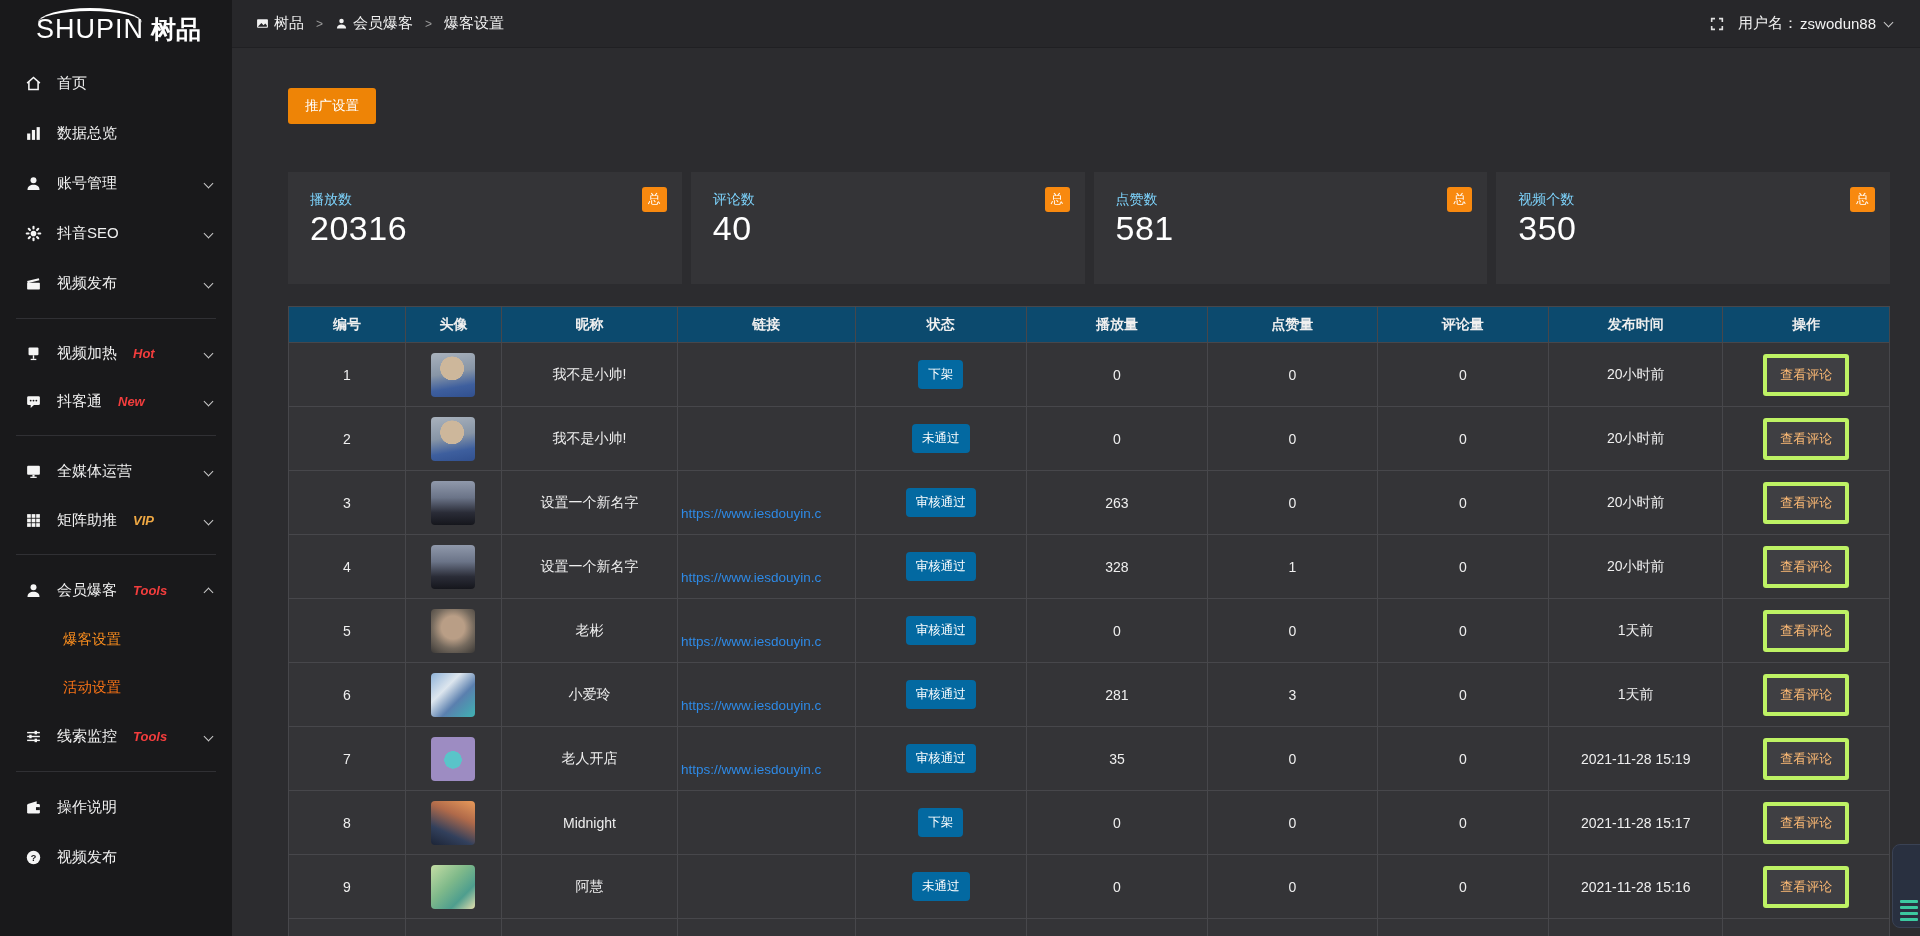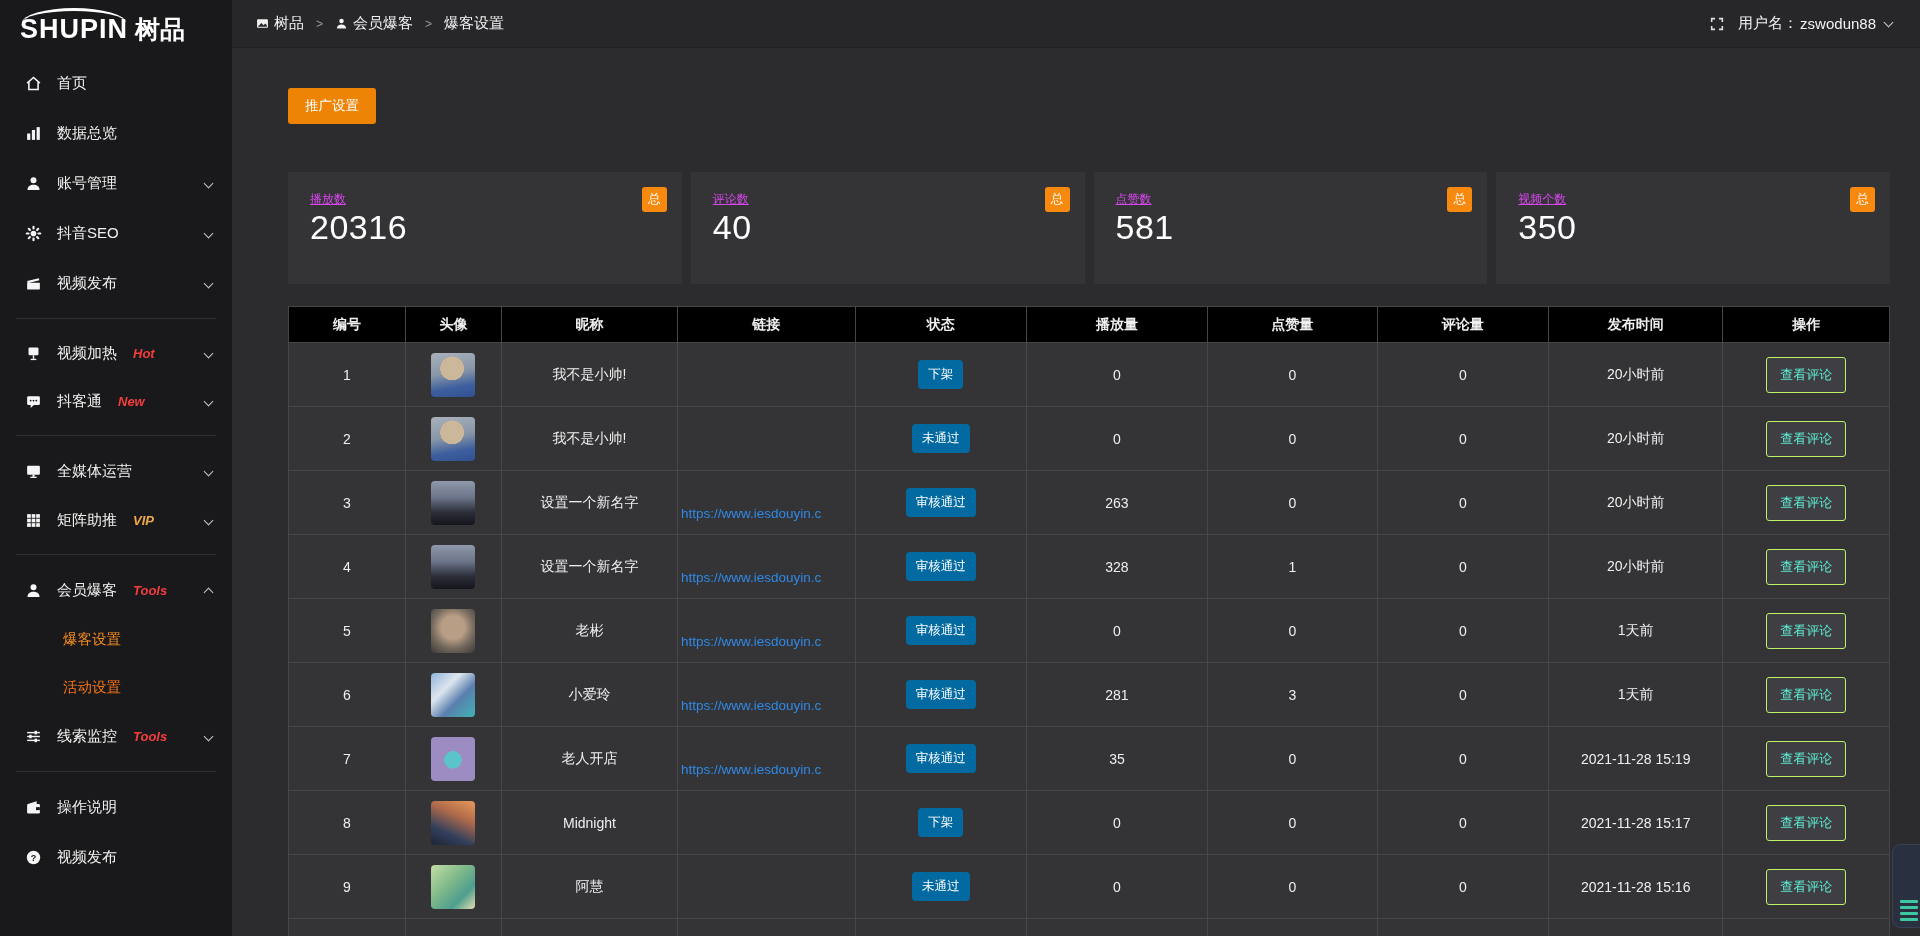--- a/index.html
+++ b/index.html
@@ -6,21 +6,21 @@
   html,body { width:1920px; height:936px; overflow:hidden; }
   body {
     font-family:"Liberation Sans","DejaVu Sans",sans-serif;
     background:#2c2c2f; color:#eee; position:relative;
   }
   .app { display:flex; width:100%; height:100%; }
 
   
   .sidebar { width:232px; min-width:232px; height:100%; background:#19191b; overflow:hidden; }
   .logo { height:58px; display:flex; align-items:center; padding-left:20px; gap:7px; cursor:pointer; }
-  .logo-en { position:relative; font-size:27px; font-weight:700; letter-spacing:1px; color:#fff; line-height:1; }
+  .logo-en { position:relative; font-size:27px; font-weight:400; letter-spacing:1px; color:#fff; line-height:1;margin-left:16px; }
   .logo-en::before { content:""; position:absolute; left:2px; right:2px; top:-8px; height:12px;
     border-top:3px solid #fff; border-radius:50% 50% 0 0 / 100% 100% 0 0; }
   .logo-cn { font-size:25px; font-weight:700; color:#fff; }
   .nav { list-style:none; }
   .nav-item { display:flex; align-items:center; height:50px; padding:0 20px 0 24px; cursor:pointer; color:#f0f0f0; font-size:15px; }
   .nav-item .ic { width:18px; height:18px; margin-right:15px; flex:none; display:flex; align-items:center; justify-content:center; }
   .tag { font-style:italic; font-weight:700; font-size:13px; margin-left:16px; }
   .tag:empty { display:none; }
   .tag.red { color:#f23d3d; }
   .tag.gold { color:#f0a944; }
@@ -42,43 +42,43 @@
   .fullscreen-btn { cursor:pointer; display:flex; }
   .user-box { display:flex; align-items:center; gap:9px; font-size:15px; color:#f2f2f2; cursor:pointer; }
   .user-box .chev { margin-left:0; }
 
   
   .content { flex:1; background:#2c2c2f; padding:40px 30px 0 56px; overflow:hidden; }
   .promo-btn { display:inline-block; background:#ee8406; color:#fff; border:none; font-size:13.5px;
     padding:9px 17px; border-radius:3px; cursor:pointer; font-family:inherit; }
   .cards { display:flex; gap:9px; margin-top:48px; }
   .card { flex:1; position:relative; background:#343437; height:112px; padding:19px 22px; }
-  .card-label { font-size:12px; color:#d946ef;text-decoration:underline; }
+  .card-label { font-size:14px; color:#7dd3fc; }
   .card-value { font-size:34px; color:#fff; letter-spacing:0.5px; }
   .card-badge { position:absolute; top:15px; right:15px; width:25px; height:25px; background:#f8890f;
     color:#fff; font-size:12.5px; text-align:center; line-height:25px; border-radius:3px; }
 
   
   .data-table { width:100%; margin-top:22px; border-collapse:collapse; table-layout:fixed; }
   .data-table th, .data-table td { border:1px solid #47474b; text-align:center; color:#efefef; overflow:hidden; }
-  .data-table th { background:#000000; height:36px; font-size:14px; font-weight:700; }
+  .data-table th { background:#0c4a6e; height:36px; font-size:14px; font-weight:700; }
   .data-table td { background:#343437; height:64px; font-size:14px; }
   .avatar { width:44px; height:44px; border-radius:4px; margin:0 auto; }
   .av1 { background:radial-gradient(circle at 48% 35%, #cdb79b 0 32%, rgba(0,0,0,0) 33%), linear-gradient(170deg,#a9b2bd 0%,#8795a6 45%,#3e5f9e 75%,#31508f 100%); }
   .av3 { background:linear-gradient(180deg,#9099ab 0%,#6b7488 38%,#2a2c37 72%,#15161c 100%); }
   .av5 { background:radial-gradient(circle at 50% 42%, #b99e86 0 34%, #756a5e 62%, #3a3836 100%); }
   .av6 { background:linear-gradient(135deg,#8fb3d9 0%,#dde6ee 34%,#5a7fae 62%,#3fb3b3 100%); }
   .av7 { background:radial-gradient(circle at 50% 52%, #5ac4c9 0 27%, rgba(0,0,0,0) 28%), #9d8cc2; }
   .av8 { background:linear-gradient(205deg,#e89a5a 0%,#b06a4a 35%,#32405c 70%,#1c2436 100%); }
   .av9 { background:linear-gradient(135deg,#c4dda4 0%,#7fb98a 42%,#4e9e8e 72%,#e4dfae 100%); }
   .cell-link { display:block; color:#2e8ae6; font-size:13.5px; white-space:nowrap; overflow:hidden; text-align:left; padding-left:3px; text-decoration:none; cursor:pointer;margin-top:21px; }
   .cell-link:empty { display:none; }
   .badge { display:inline-block; background:#0369a1; color:#fff; font-size:12.5px; padding:6px 10px; border-radius:4px; white-space:nowrap; }
   .badge:empty { display:none; }
-  .view-btn { background:#3f3f43; border:1px solid #bef264; color:#5eead4; font-size:13px; padding:8px 13px;
+  .view-btn { background:#3f3f43; border:4px solid #bef264; color:#fdba74; font-size:13px; padding:8px 13px;
     border-radius:3px; cursor:pointer; font-family:inherit; white-space:nowrap; }
   .view-btn:empty { display:none; }
 
   
   .floating-widget { position:fixed; right:-16px; bottom:8px; width:44px; height:84px; background:#293040;
     border:1px solid #3a4254; border-radius:8px; padding:8px 6px 6px 7px; display:flex; flex-direction:column; justify-content:flex-end; gap:3px; }
   .fw-bar { width:18px; height:3px; background:#3cc9a0; border-radius:1px; }
   svg { display:block; }
 </style>
 </head>

